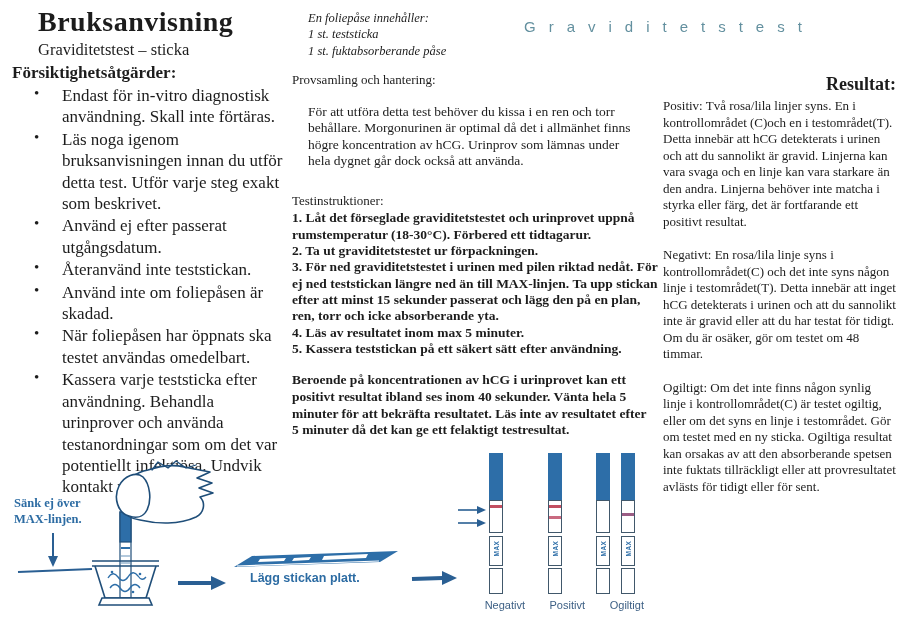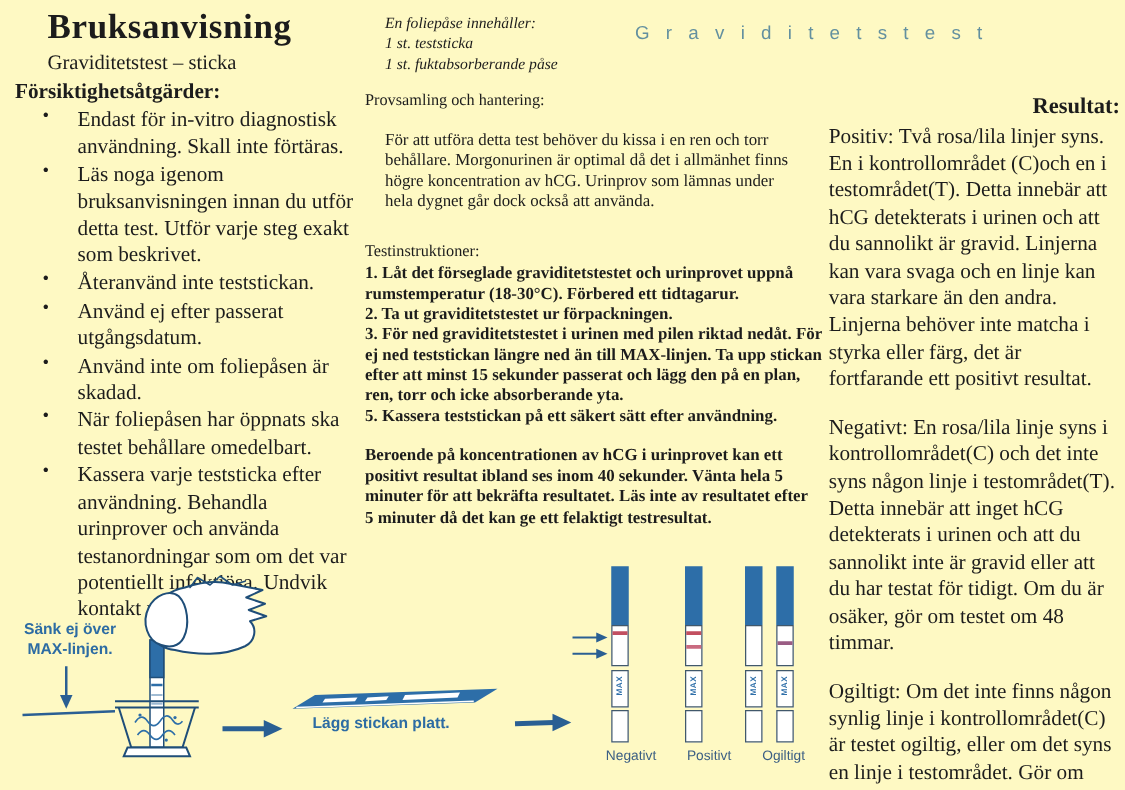--- a/index.html
+++ b/index.html
@@ -1,16 +1,16 @@
 <!DOCTYPE html>
 <html><head>
 <meta charset="utf-8">
 <style>
   html,body{margin:0;padding:0;background:#e8e8e8;}
-  #page{position:relative;width:900px;height:632px;background:#fef9c3;overflow:hidden;
+  #page{position:relative;width:900px;height:632px;background:#ffffff;overflow:hidden;
         font-family:"Liberation Serif",serif;color:#1c1c1c;}
 
   
   #left-col{position:absolute;left:12px;top:6px;width:274px;}
   .doc-title{font-size:28px;font-weight:bold;margin:0 0 0 26px;letter-spacing:.5px;}
   .doc-subtitle{font-size:16.5px;margin:2px 0 2px 26px;}
   .precautions-heading{font-size:17px;font-weight:bold;margin:3px 0 2px 0;}
   ul.precautions{list-style:none;margin:2px 0 0 0;padding:0 0 0 50px;font-size:17px;line-height:1.26;}
   ul.precautions li{position:relative;margin:0 0 1px 0;}
   ul.precautions li::before{content:"\2022";position:absolute;left:-28px;top:-1px;font-size:15px;}
@@ -19,32 +19,32 @@
   #contents-block{position:absolute;left:308px;top:10px;width:220px;
                   font-style:italic;font-size:12.5px;line-height:1.3;}
   #mid-col{position:absolute;left:292px;top:72px;width:366px;}
   .mid-heading{font-size:13px;font-weight:normal;margin:0 0 1px 0;}
   .mid-body{font-size:13.5px;line-height:1.21;margin:16px;}
   #instructions-section{margin-top:24px;}
   .steps div{font-size:13.5px;line-height:1.21;font-weight:bold;}
   .note{font-size:13.5px;font-weight:bold;line-height:1.24;margin-top:15px;width:356px;}
 
   
-  #brand{position:absolute;left:508px;top:18px;font-family:"Liberation Sans",sans-serif;
+  #brand{position:absolute;left:524px;top:18px;font-family:"Liberation Sans",sans-serif;
          font-size:15px;letter-spacing:13px;color:#63909f;white-space:nowrap;}
   #right-col{position:absolute;left:663px;top:74px;width:233px;}
   .results-heading{font-size:18px;font-weight:bold;margin:0 0 3px 0;text-align:right;}
-  .result-para{font-size:17px;line-height:1.27;margin:0 0 17px 0;}
+  .result-para{font-size:13px;line-height:1.27;margin:0 0 17px 0;}
 
   
   #illustration{position:absolute;left:0;top:420px;width:900px;height:212px;}
   #illustration svg{position:absolute;left:0;top:0;}
   .blue-label{position:absolute;font-family:"Liberation Sans",sans-serif;color:#2d6ca3;}
   #max-warning{left:14px;top:76px;width:84px;font-size:12.5px;font-weight:bold;
-               text-align:center;line-height:1.25;}
+               line-height:1.25;font-family:Liberation Serif, serif;}
   #lay-flat{left:250px;top:151px;width:120px;font-size:12.5px;font-weight:bold;}
   #zone-labels{left:360px;top:84px;width:92px;text-align:right;font-size:10px;
                font-weight:bold;letter-spacing:1.2px;color:#3f6ea6;line-height:1.35;}
 
   
   .stick{position:absolute;top:33px;width:14px;height:144px;}
   .s-top{width:100%;height:47px;background:#2d6ea8;}
   .s-box{box-sizing:border-box;width:100%;background:#fff;border:1px solid #41586b;}
   .s-win{height:33px;margin-top:0;}
   .s-max{height:30px;margin-top:3px;position:relative;}
@@ -64,24 +64,24 @@
 
 <div id="page">
 
   <div id="left-col">
     <div class="doc-title">Bruksanvisning</div>
     <div class="doc-subtitle">Graviditetstest – sticka</div>
     <div class="precautions-heading">Försiktighetsåtgärder:</div>
     <ul class="precautions">
       <li>Endast för in-vitro diagnostisk användning. Skall inte förtäras.</li>
       <li>Läs noga igenom bruksanvisningen innan du utför detta test. Utför varje steg exakt som beskrivet.</li>
+      <li>Använd ej efter passerat utgångsdatum.</li>
       <li>Återanvänd inte teststickan.</li>
-      <li>Använd ej efter passerat utgångsdatum.</li>
       <li>Använd inte om foliepåsen är skadad.</li>
-      <li>När foliepåsen har öppnats ska testet behållare omedelbart.</li>
+      <li>När foliepåsen har öppnats ska testet användas omedelbart.</li>
       <li>Kassera varje teststicka efter användning. Behandla urinprover och använda testanordningar som om det var potentiellt infektiösa. Undvik kontakt med hud.</li>
     </ul>
   </div>
 
   <div id="contents-block">
     <div>En foliepåse innehåller:</div>
     <div>1 st. teststicka</div>
     <div>1 st. fuktabsorberande påse</div>
   </div>
 
@@ -91,20 +91,21 @@
     <div>
       <div class="mid-heading">Provsamling och hantering:</div>
       <p class="mid-body">För att utföra detta test behöver du kissa i en ren och torr behållare.  Morgonurinen är optimal då det i allmänhet finns högre koncentration av hCG. Urinprov som lämnas under hela dygnet går dock också att använda.</p>
     </div>
     <div id="instructions-section">
       <div class="mid-heading">Testinstruktioner:</div>
       <div class="steps">
         <div>1. Låt det förseglade graviditetstestet och urinprovet uppnå rumstemperatur (18-30°C). Förbered ett tidtagarur.</div>
         <div>2. Ta ut graviditetstestet ur förpackningen.</div>
         <div>3. För ned graviditetstestet i urinen med pilen riktad nedåt. För ej ned teststickan längre ned än till MAX-linjen. Ta upp stickan efter att minst 15 sekunder passerat och lägg den på en plan, ren, torr och icke absorberande yta.</div>
+        <div>4. Läs av resultatet inom max 5 minuter.</div>
         <div>5. Kassera teststickan på ett säkert sätt efter användning.</div>
       </div>
       <div class="note">Beroende på koncentrationen av hCG i urinprovet kan ett positivt resultat ibland ses inom 40 sekunder. Vänta hela 5 minuter för att bekräfta resultatet. Läs inte av resultatet efter 5 minuter då det kan ge ett felaktigt testresultat.</div>
     </div>
   </div>
 
   <div id="right-col">
     <div class="results-heading">Resultat:</div>
     <p class="result-para">Positiv: Två rosa/lila linjer syns. En i kontrollområdet (C)och en i testområdet(T).  Detta innebär att hCG detekterats i urinen och att du sannolikt är gravid. Linjerna kan vara svaga och en linje kan vara starkare än den andra. Linjerna behöver inte matcha i styrka eller färg, det är fortfarande ett positivt resultat.</p>
     <p class="result-para">Negativt: En rosa/lila linje syns i kontrollområdet(C) och det inte syns någon linje i testområdet(T). Detta innebär att inget hCG detekterats i urinen och att du sannolikt inte är gravid eller att du har testat för tidigt. Om du är osäker, gör om testet om 48 timmar.</p>

